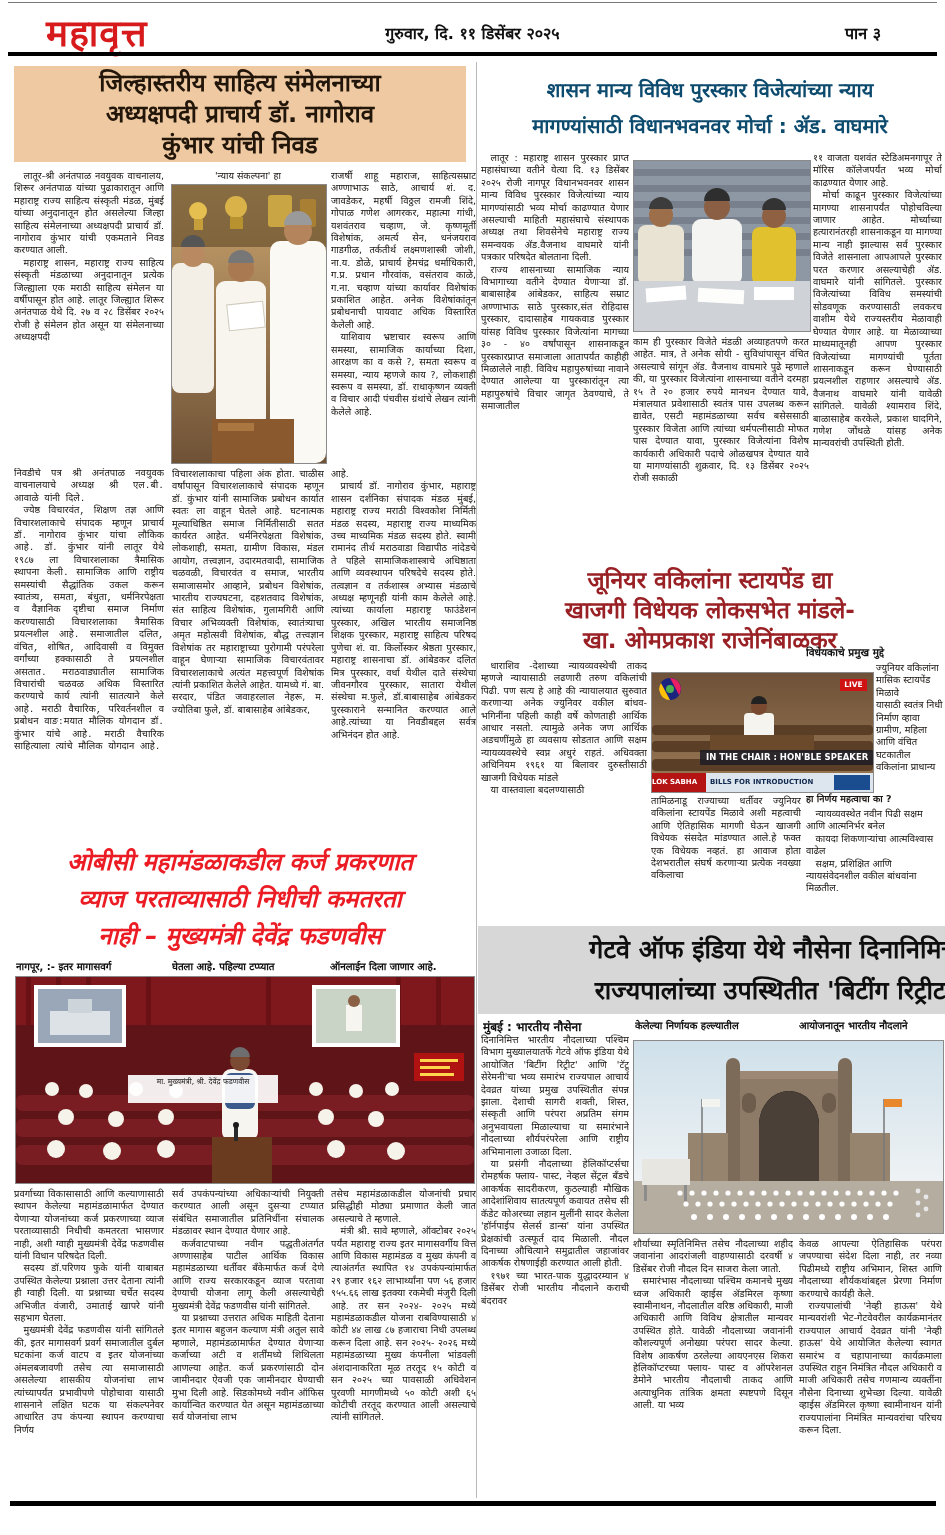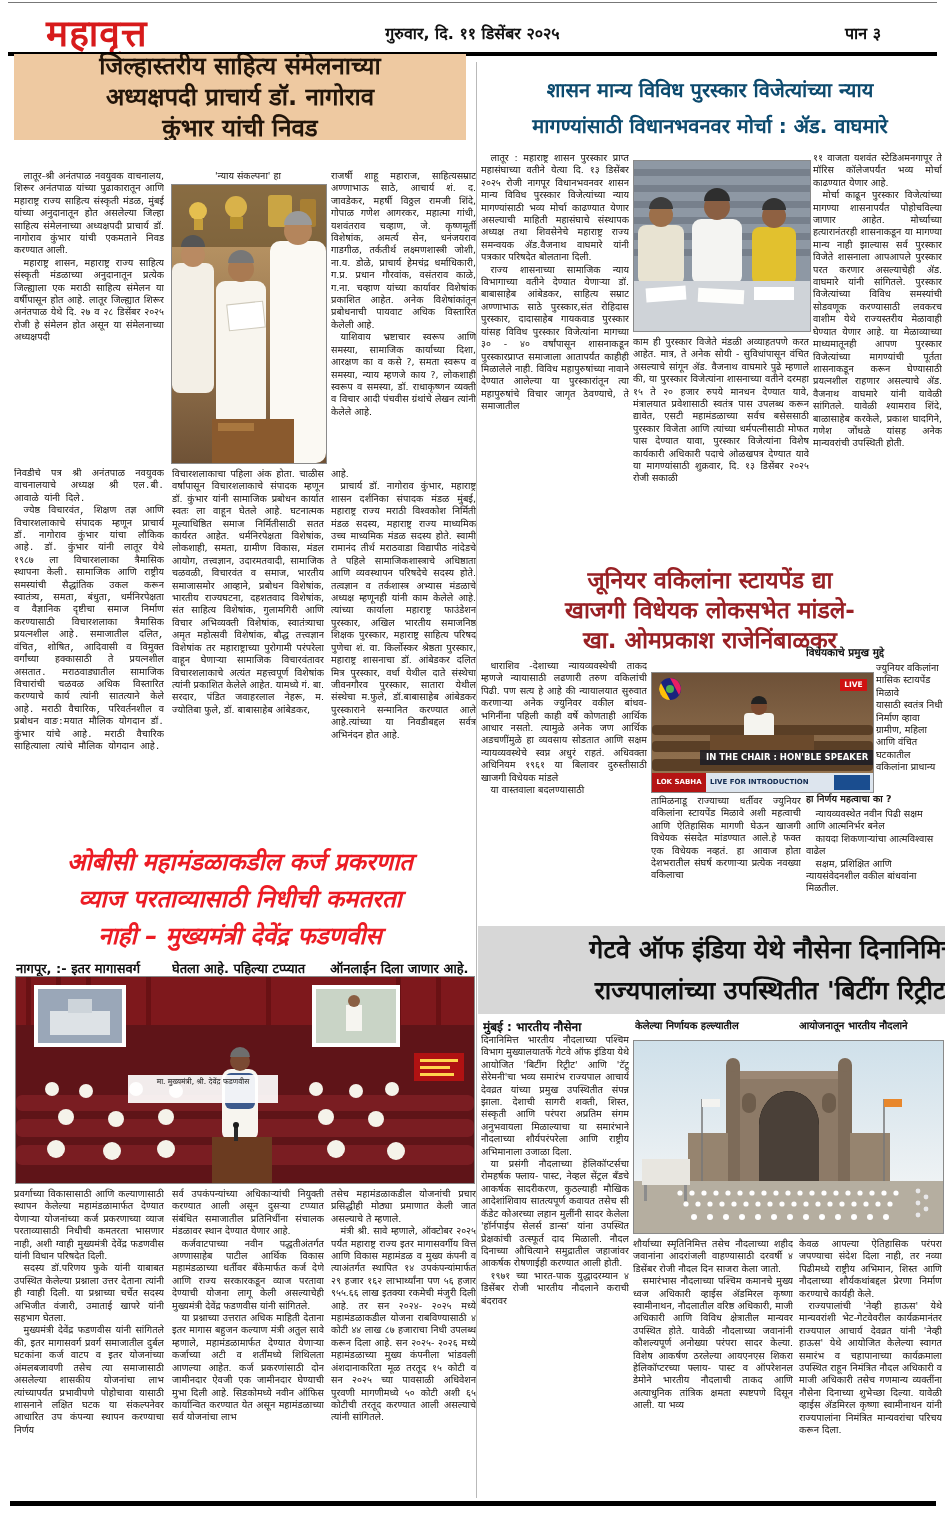--- a/index.html
+++ b/index.html
@@ -2,21 +2,21 @@
 <html><head>
 <meta charset="utf-8">
 <style>
   html,body{margin:0;padding:0;background:#e9e9e9;}
   #page{position:relative;width:945px;height:1535px;background:#ffffff;
         font-family:"DejaVu Sans",sans-serif;overflow:hidden;margin:0 auto;}
   .rule{position:absolute;background:#000;}
   .vrule{position:absolute;background:#b9b9b9;width:1px;}
   .bt{position:absolute;font-size:9.5px;line-height:12.4px;text-align:justify;
       white-space:pre-line;color:#1c1713;overflow:hidden;}
-  .by{position:absolute;font-size:13px;font-weight:bold;color:#111;
+  .by{position:absolute;font-size:10px;font-weight:bold;color:#111;
       white-space:nowrap;overflow:hidden;}
   .hl{position:absolute;font-weight:bold;text-align:center;white-space:pre-line;
       display:flex;align-items:center;justify-content:center;overflow:hidden;}
   .hl1{background:#eec9a1;color:#22150a;font-size:24px;line-height:31px;}
   .hl2{color:#0c4a6e;font-size:20px;line-height:36px;}
   .hl3{color:#992125;font-size:23px;line-height:30px;}
   .hl4{color:#ec1c24;font-size:24px;line-height:37px;}
   .hl5{background:#d7d7d7;color:#0e0e0e;font-size:25px;line-height:41px;}
   .mast-title{position:absolute;color:#d71a1b;font-size:37px;font-weight:bold;
       letter-spacing:1px;}
@@ -35,21 +35,21 @@
     <div class="rule" style="left:8px;top:2px;width:929px;height:1px;background:#777;"></div>
     <div class="mast-title" style="left:46px;top:6px;font-family:Liberation Mono, monospace;">महावृत्त</div>
     <div class="mast-meta" style="left:0;top:22px;width:945px;text-align:center;">गुरुवार, दि. ११ डिसेंबर २०२५</div>
     <div class="mast-meta" style="left:845px;top:22px;">पान ३</div>
     <div class="rule" style="left:8px;top:52px;width:929px;height:4px;"></div>
   </div>
 
   <div class="vrule" style="left:476px;top:62px;height:1436px;"></div>
 
   <div>
-    <div class="hl hl1" style="left:14px;top:54px;width:452px;height:86px;">जिल्हास्तरीय साहित्य संमेलनाच्या
+    <div class="hl hl1" style="left:14px;top:66px;width:452px;height:96px;">जिल्हास्तरीय साहित्य संमेलनाच्या
 अध्यक्षपदी प्राचार्य डॉ. नागोराव
 कुंभार यांची निवड</div>
 
     <div class="bt" style="left:14px;top:170px;width:150px;height:294px;"> लातूर-श्री अनंतपाळ नवयुवक वाचनालय, शिरूर अनंतपाळ यांच्या पुढाकारातून आणि महाराष्ट्र राज्य साहित्य संस्कृती मंडळ, मुंबई यांच्या अनुदानातून होत असलेल्या जिल्हा साहित्य संमेलनाच्या अध्यक्षपदी प्राचार्य डॉ. नागोराव कुंभार यांची एकमताने निवड करण्यात आली.
  महाराष्ट्र शासन, महाराष्ट्र राज्य साहित्य संस्कृती मंडळाच्या अनुदानातून प्रत्येक जिल्ह्याला एक मराठी साहित्य संमेलन या वर्षीपासून होत आहे. लातूर जिल्ह्यात शिरूर अनंतपाळ येथे दि. २७ व २८ डिसेंबर २०२५ रोजी हे संमेलन होत असून या संमेलनाच्या अध्यक्षपदी</div>
     <div class="bt" style="left:172px;top:170px;width:152px;height:13px;text-align:center;">'न्याय संकल्पना' हा</div>
 
     <div class="photo" style="left:171px;top:184px;width:154px;height:278px;">
       <svg width="154" height="278" viewBox="0 0 154 278">
         <defs>
@@ -157,22 +157,22 @@
           <path d="M99 31 a8 8 0 0 1 16 0 z" fill="#222"></path>
         <rect x="58" y="62" width="104" height="16" fill="#6b4a2c"></rect>
         <circle cx="18" cy="16" r="11" fill="#1a237e"></circle>
         <path d="M18 5 a11 11 0 0 1 9 17 z" fill="#e91e63"></path>
         <path d="M18 27 a11 11 0 0 1 -9 -17 z" fill="#ffc107"></path>
         <circle cx="18" cy="16" r="4" fill="#4caf50"></circle>
       </svg>
       <div class="ovl" style="left:188px;top:6px;width:27px;height:12px;background:#cf1212;color:#fff;font-size:7.5px;font-weight:bold;text-align:center;line-height:12px;">LIVE</div>
       <div class="ovl" style="left:48px;top:77px;width:172px;height:15px;background:rgba(30,30,38,0.88);color:#fff;font-size:8.5px;font-weight:bold;line-height:15px;padding-left:6px;">IN THE CHAIR : HON'BLE SPEAKER</div>
       <div class="ovl" style="left:0;top:100px;width:221px;height:19px;background:#dde5ee;"></div>
-      <div class="ovl" style="left:0;top:100px;width:54px;height:19px;background:#b51414;color:#fff;font-size:7px;font-weight:bold;text-align:center;line-height:19px;">LOK SABHA</div>
-      <div class="ovl" style="left:58px;top:100px;width:120px;height:19px;color:#10294f;font-size:7px;font-weight:bold;line-height:19px;">LIVE FOR INTRODUCTION</div>
+      <div class="ovl" style="left:0;top:100px;width:54px;height:19px;background:#b51414;color:#fff;font-size:7px;font-weight:bold;text-align:left;line-height:19px;">LOK SABHA</div>
+      <div class="ovl" style="left:58px;top:100px;width:120px;height:19px;color:#10294f;font-size:7px;font-weight:bold;line-height:19px;">BILLS FOR INTRODUCTION</div>
       <div class="ovl" style="left:182px;top:102px;width:36px;height:15px;background:#1a4d8f;"></div>
     </div>
 
     <div class="bt" style="left:651px;top:795px;width:150px;height:132px;">तामिळनाडू राज्याच्या धर्तीवर ज्युनियर वकिलांना स्टायपेंड मिळावे अशी महत्वाची आणि ऐतिहासिक मागणी घेऊन खाजगी विधेयक संसदेत मांडण्यात आले.हे फक्त एक विधेयक नव्हतं. हा आवाज होता देशभरातील संघर्ष करणाऱ्या प्रत्येक नवख्या वकिलाचा</div>
 
     <div class="by" style="left:806px;top:645px;width:137px;font-size:10.5px;">विधेयकाचे प्रमुख मुद्दे</div>
     <div class="bt" style="left:876px;top:662px;width:67px;height:128px;text-align:left;">ज्युनियर वकिलांना मासिक स्टायपेंड मिळावे
 यासाठी स्वतंत्र निधी निर्माण व्हावा
 ग्रामीण, महिला आणि वंचित घटकातील वकिलांना प्राधान्य</div>
     <div class="bt b" style="left:806px;top:793px;width:137px;height:14px;text-align:left;">हा निर्णय महत्वाचा का ?</div>

